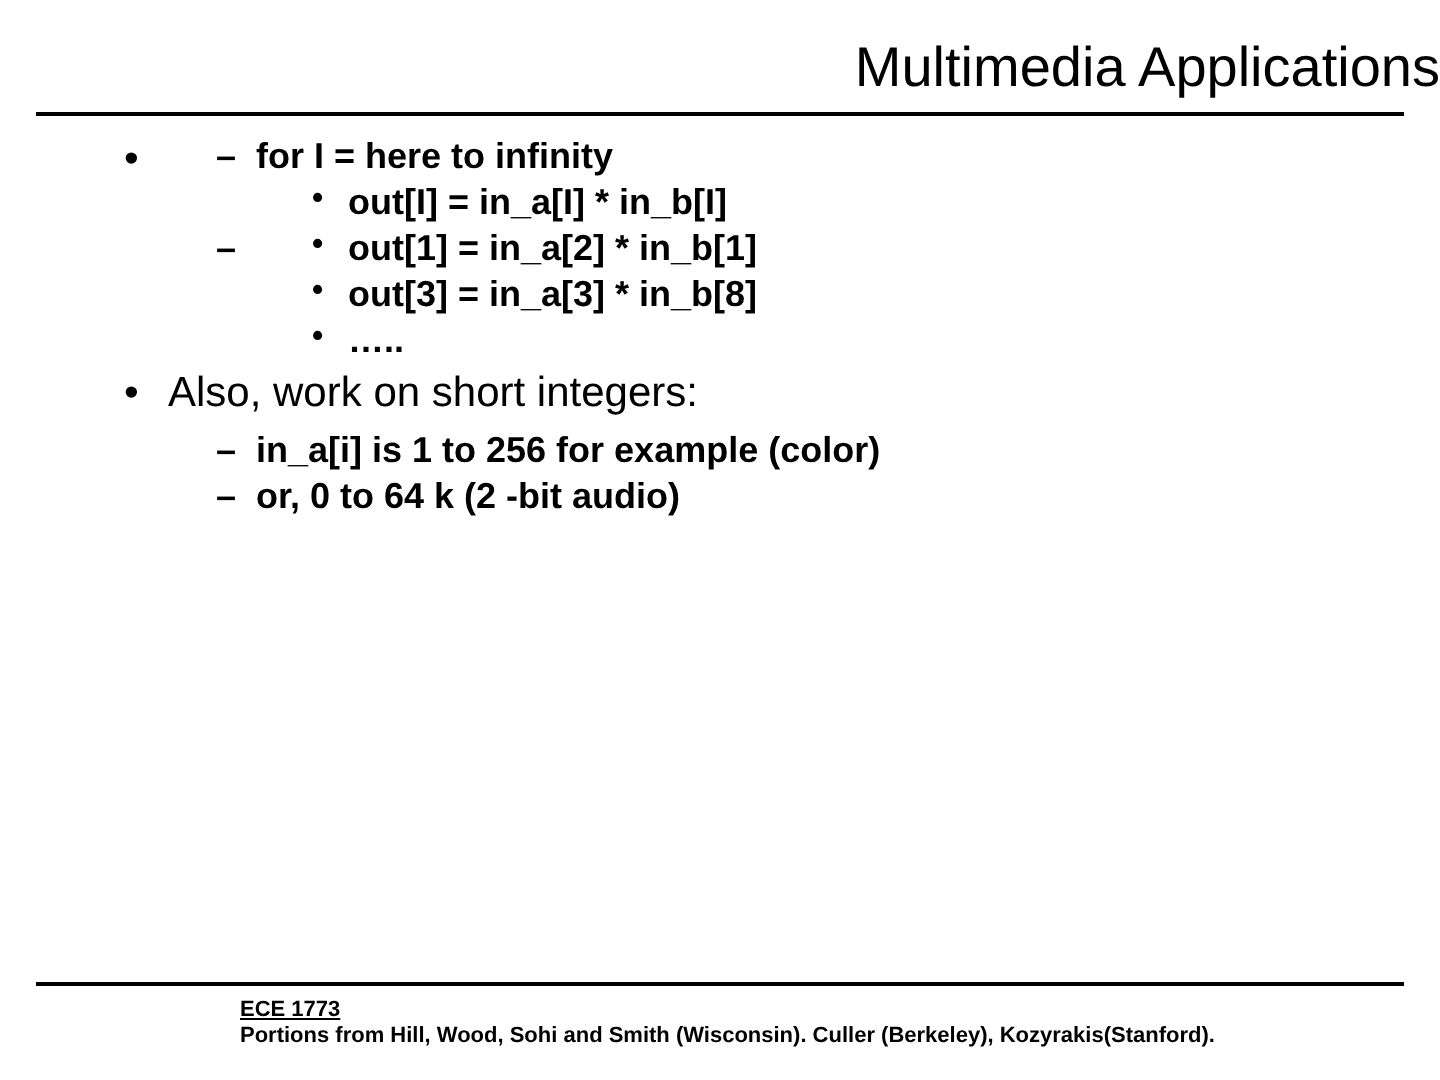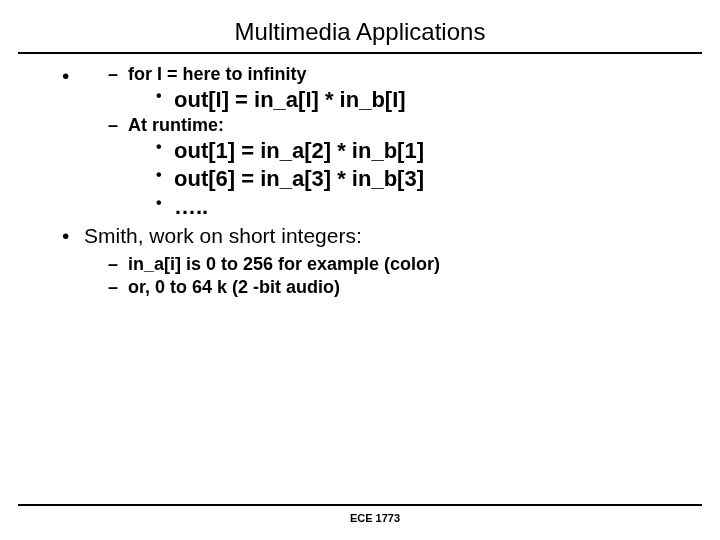--- a/index.html
+++ b/index.html
@@ -6,22 +6,22 @@
   body {
     width: 720px;
     height: 540px;
     background: #fff;
     font-family: Arial, Helvetica, sans-serif;
     color: #000;
     position: relative;
     overflow: hidden;
   }
   .title {
-    text-align: center;
-    font-size: 24px;
+    text-align: right;
+    font-size: 28px;
     font-weight: normal;
     padding-top: 18px;
     padding-bottom: 6px;
   }
   .title-rule {
     border: none;
     border-top: 2.5px solid #000;
     margin: 0 18px 10px 18px;
   }
   .content {
@@ -49,21 +49,21 @@
     padding-left: 22px;
   }
   ul.l2 > li::before {
     content: "–";
     position: absolute;
     left: 2px;
     top: 0;
   }
   ul.l3 { list-style: none; margin-top: 2px; margin-left: 26px; }
   ul.l3 > li {
-    font-size: 22px;
+    font-size: 18px;
     margin-bottom: 2px;
     position: relative;
     padding-left: 20px;
   }
   ul.l3 > li::before {
     content: "•";
     position: absolute;
     left: 2px;
     top: 0;
     font-size: 16px;
@@ -78,56 +78,56 @@
     border-top: 2px solid #000;
     margin: 0 18px 6px 18px;
   }
   .footer {
     font-size: 11px;
     font-weight: bold;
     text-align: left;
     padding: 0 90px 0 120px;
     line-height: 1.25;
   }
-  .footer .course { text-align: center; }
+  .footer .course { text-align: left; text-decoration: underline; }
 </style>
 </head>
 <body>
 
 <div class="title">Multimedia Applications</div>
 <hr class="title-rule">
 
 <div class="content">
   <ul class="l1">
     <li>
       <ul class="l2">
         <li>
           <span>for I = here to infinity</span>
           <ul class="l3">
             <li>out[I] = in_a[I] * in_b[I]</li>
           </ul>
         </li>
         <li>
-          <span>At runtime:</span>
           <ul class="l3">
             <li>out[1] = in_a[2] * in_b[1]</li>
-            <li>out[6] = in_a[3] * in_b[3]</li>
+            <li>out[3] = in_a[3] * in_b[8]</li>
             <li>…..</li>
           </ul>
         </li>
       </ul>
     </li>
     <li>
-      <span>Smith, work on short integers:</span>
+      <span>Also, work on short integers:</span>
       <ul class="l2">
-        <li>in_a[i] is 0 to 256 for example (color)</li>
+        <li>in_a[i] is 1 to 256 for example (color)</li>
         <li>or, 0 to 64 k (2 -bit audio)</li>
       </ul>
     </li>
   </ul>
 </div>
 
 <div class="footer-wrap">
   <hr class="footer-rule">
   <div class="footer">
     <div class="course">ECE 1773</div>
+    <div>Portions from Hill, Wood, Sohi and Smith (Wisconsin). Culler (Berkeley), Kozyrakis(Stanford).</div>
   </div>
 </div>
 
 </body></html>

